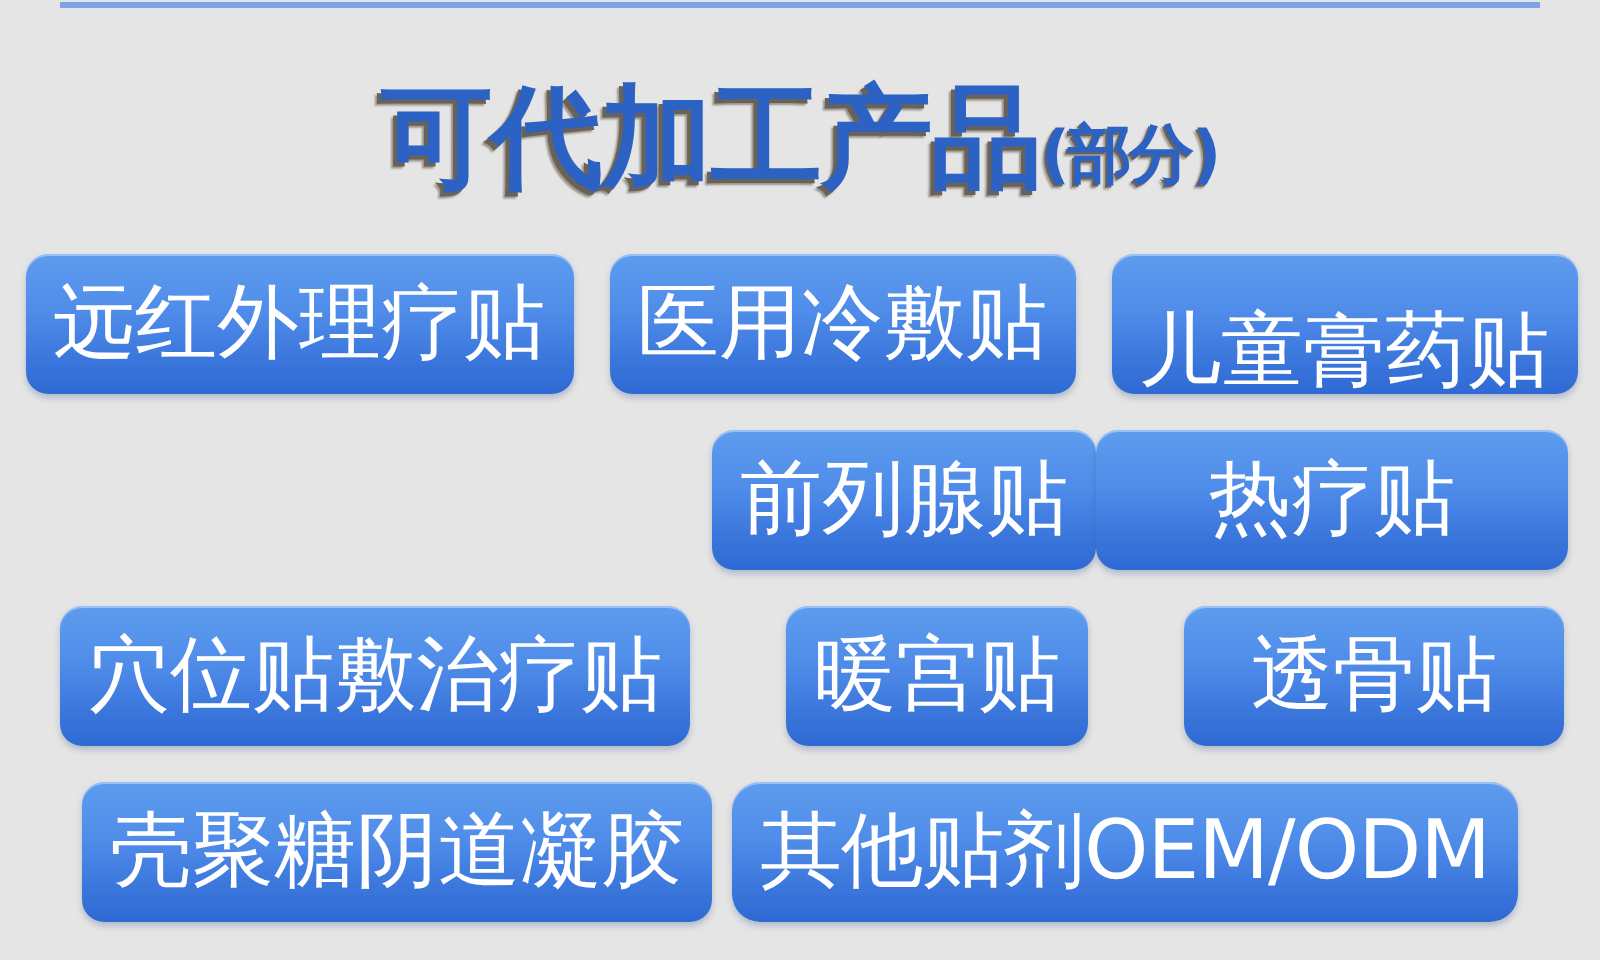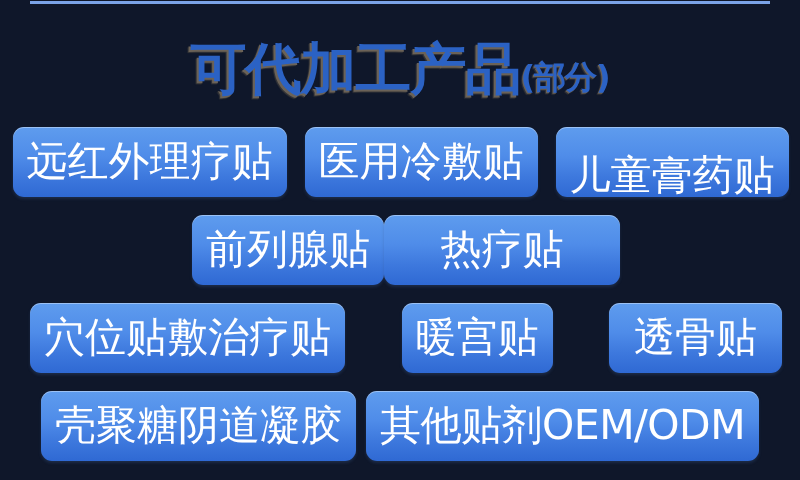--- a/index.html
+++ b/index.html
@@ -12,21 +12,21 @@
     background: #ffffff;
     font-family: "Liberation Sans", "DejaVu Sans", sans-serif;
     overflow: hidden;
     position: relative;
   }
 
   #page {
     position: relative;
     width: 800px;
     height: 480px;
-    background: #0f172a;
+    background: #e5e5e5;
   }
 
   
   .top-rule {
     position: absolute;
     left: 30px;
     top: 1px;
     width: 740px;
     height: 3px;
     background: #7ba3e8;
@@ -107,31 +107,31 @@
   .chip .label {
     display: block;
     transform: translateY(-1px);
   }
 
   
   .row.r1 .chip { margin: 0 9px; font-size: 41px; }
   .row.r1 .chip:first-child { margin-left: 16px; }
   .row.r1 .chip:last-child  { margin-right: 15px; align-items: flex-end; }
 
-  .row.r2 { justify-content: center; padding: 0 16px 0 28px; }
+  .row.r2 { justify-content: flex-end; padding: 0 16px 0 28px; }
   .row.r2 .chip { font-size: 41px; }
   .row.r2 .chip.wide3 { width: 236px; }
 
   .row.r3 { justify-content: space-between; padding: 0 18px 0 30px; }
   .row.r3 .chip { font-size: 41px; }
-  .row.r3 .chip.wide3 { width: 173px; }
+  .row.r3 .chip.wide3 { width: 190px; }
 
   .row.r4 { justify-content: center; }
   .row.r4 .chip { font-size: 41px; margin: 0 5px; justify-content: flex-end; }
-  .row.r4 .chip.oem { letter-spacing: -0.5px; }
+  .row.r4 .chip.oem { letter-spacing: -0.5px; border-radius: 14px; }
 </style>
 </head>
 <body>
 
 <div id="page">
 
   <div class="top-rule"></div>
 
   <div class="title-wrap">
     <span class="title-main">可代加工产品</span><span class="title-sub">(部分)</span>

